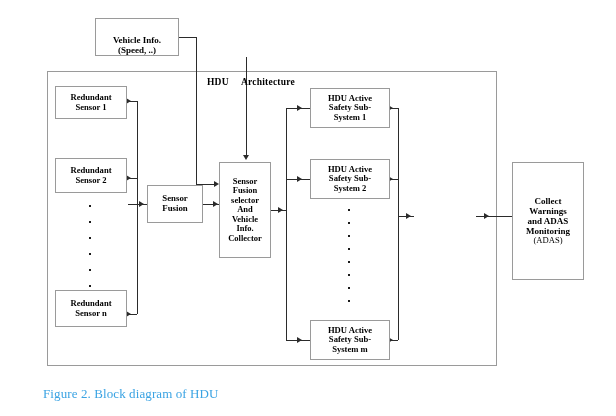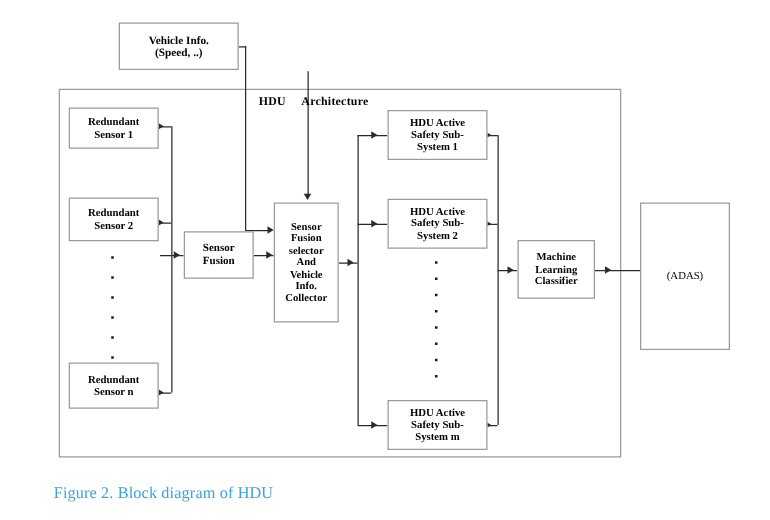--- a/index.html
+++ b/index.html
@@ -63,21 +63,21 @@
     top: 77px;
     font-size: 9.5px;
     font-weight: bold;
     letter-spacing: 0.2px;
     color: #000;
     white-space: pre;
     z-index: 6;
   }
 
   
-  #box-vehicle-info { left: 95px;  top: 18px;  width: 96px;  height: 38px; font-size: 9px; }
+  #box-vehicle-info { left: 95px;  top: 18px;  width: 84px;  height: 38px; font-size: 9px; align-items: flex-end; }
   #box-adasue       { left: 211px; top: 15px;  width: 78px;  height: 42px; font-size: 9px; }
 
   #box-rs1 { left: 55px;  top: 86px;  width: 72px;  height: 33px; font-size: 8.6px; }
   #box-rs2 { left: 55px;  top: 158px; width: 72px;  height: 35px; font-size: 8.6px; }
   #box-rsn { left: 55px;  top: 290px; width: 72px;  height: 37px; font-size: 8.6px; }
 
   #box-sensor-fusion { left: 147px; top: 185px; width: 56px; height: 38px; font-size: 8.8px; }
 
   #box-selector { left: 219px; top: 162px; width: 52px; height: 96px; font-size: 8.5px; }
 
@@ -241,31 +241,29 @@
   <div class="arrow right" style="left:388px; top:105px;"></div>
   <div class="h-line" style="left:390px; top:179px; width:8px;"></div>
   <div class="arrow right" style="left:388px; top:176px;"></div>
   <div class="h-line" style="left:390px; top:340px; width:8px;"></div>
   <div class="arrow right" style="left:388px; top:337px;"></div>
   <div class="v-line" style="left:398px; top:108px; height:232px;"></div>
 
   <div class="h-line" style="left:398px; top:216px; width:16px;"></div>
   <div class="arrow right" style="left:406px; top:213px;"></div>
 
-  <div class="box" id="box-mlc">
-    <span class="txt">Machine
-Learning
-Classifier</span>
-  </div>
 
   <div class="h-line" style="left:476px; top:216px; width:36px;"></div>
   <div class="arrow right" style="left:484px; top:213px;"></div>
 
   <div class="box" id="box-cwam">
-    <span class="txt"><span class="sub">(ADAS)</span></span>
+    <span class="txt"><span>Collect
+Warnings
+and ADAS
+Monitoring</span><span class="sub">(ADAS)</span></span>
   </div>
 
   <div class="dots" id="dots-left">
     <i></i>
       <i></i>
       <i></i>
       <i></i>
       <i></i>
       <i></i>
   </div>

